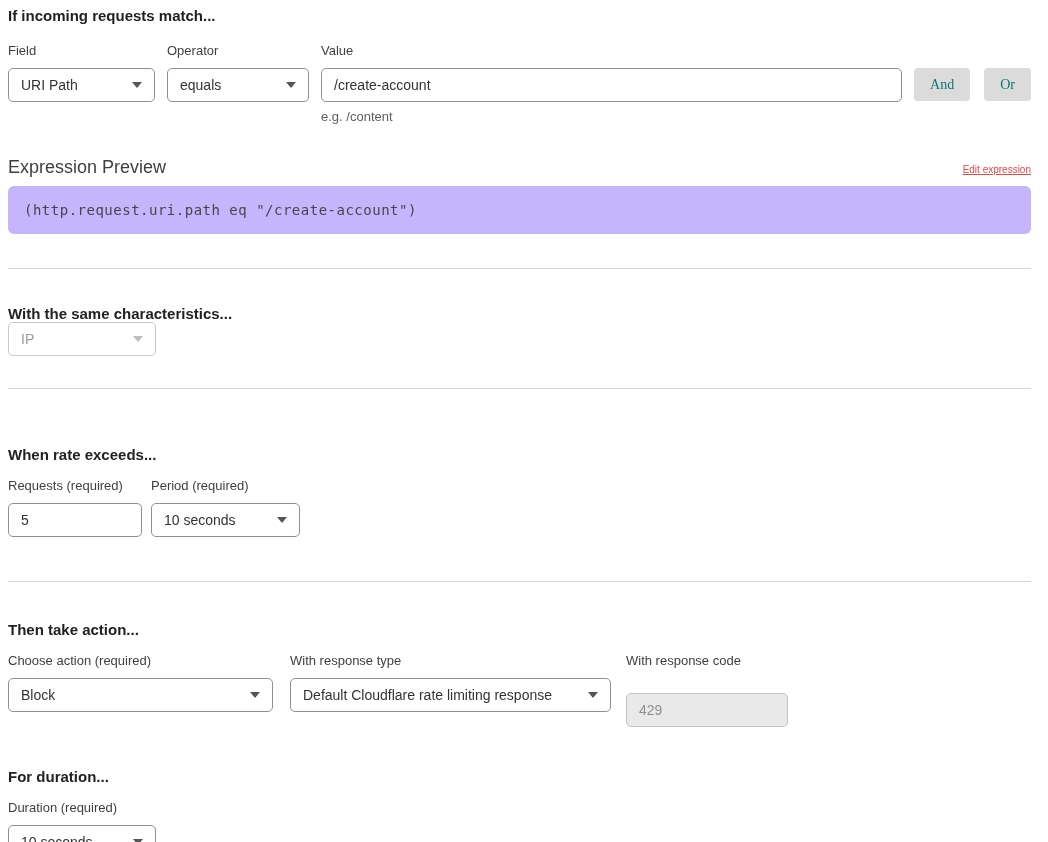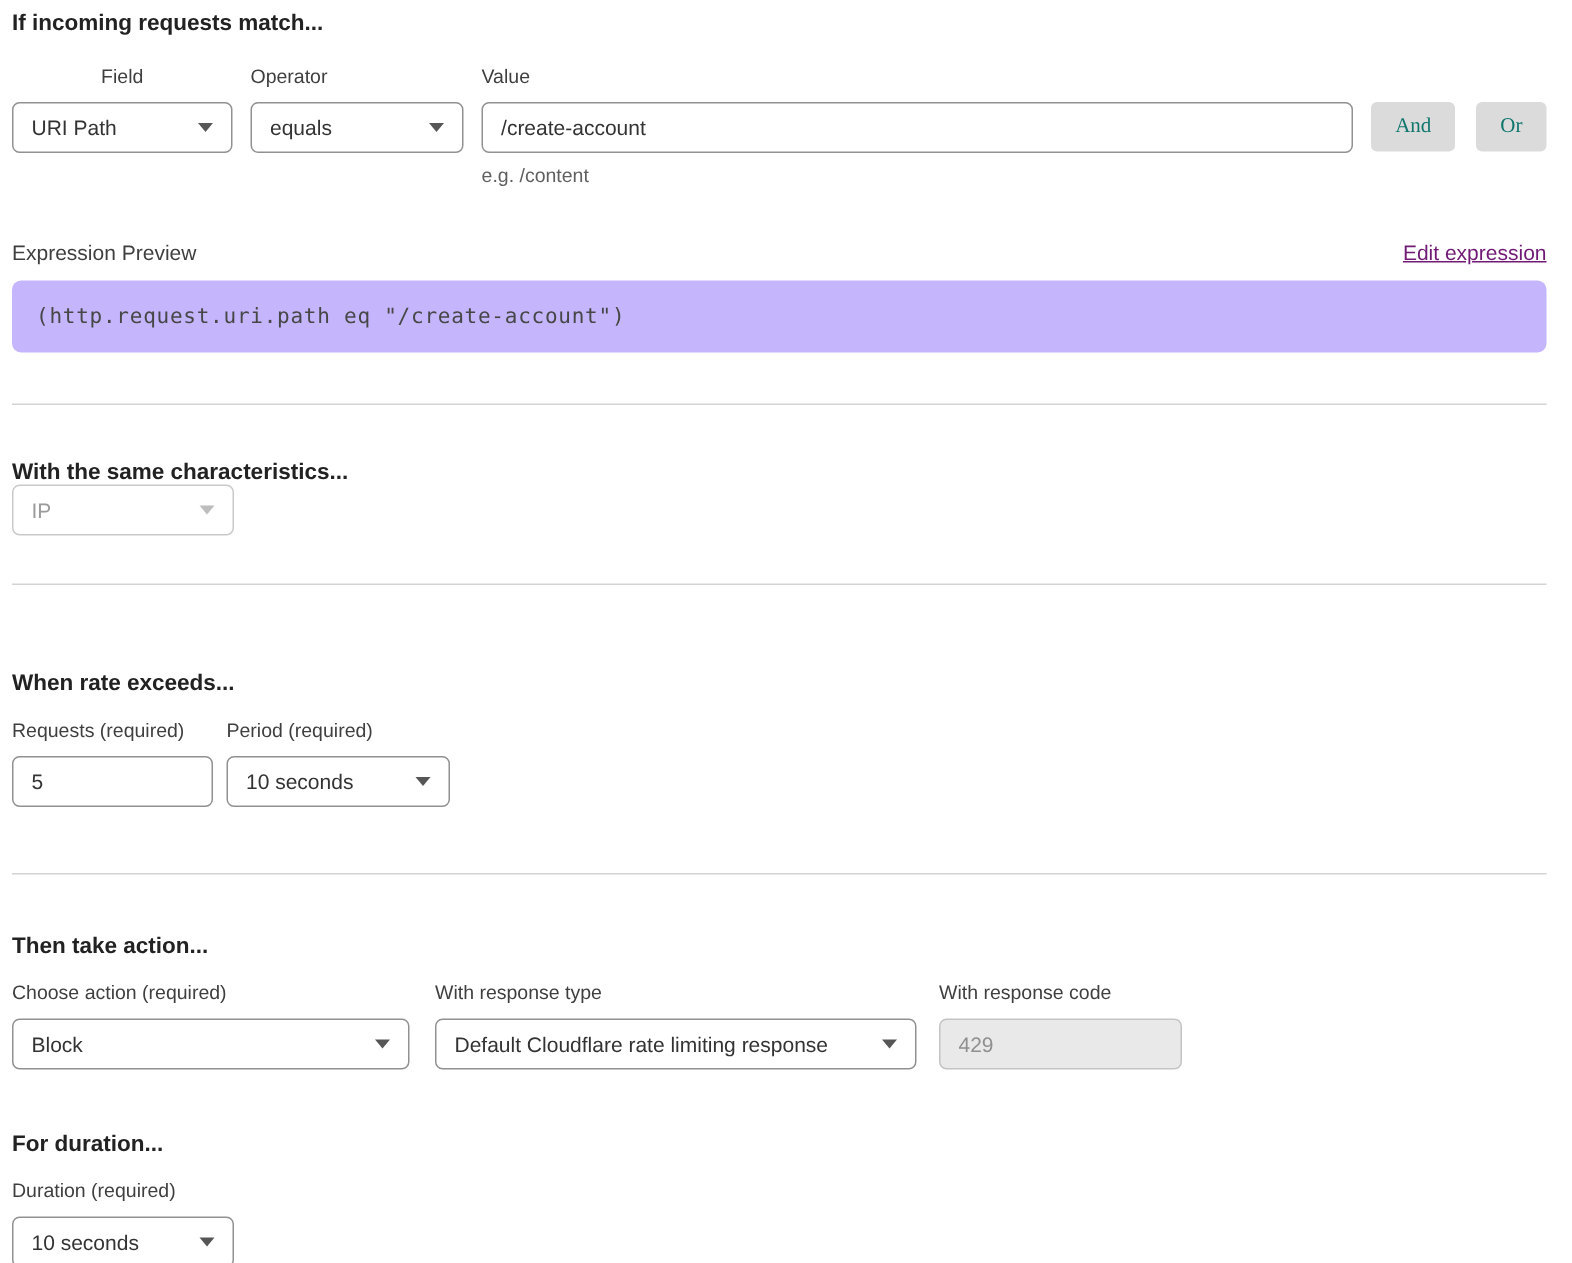--- a/index.html
+++ b/index.html
@@ -66,21 +66,21 @@
   input.control:disabled {
     background: #e9e9e9;
     border-color: #c4c4c4;
     color: #8f8f8f;
   }
 
   .row { display: flex; align-items: flex-start; }
   .col { display: flex; flex-direction: column; }
 
   .match-row { margin-top: 20px; }
-  .col-field    { width: 148px; margin-right: 12px; text-align: center; }
+  .col-field    { width: 148px; margin-right: 12px; }
   .col-operator { width: 143px; margin-right: 12px; }
   .col-value    { width: 585px; margin-right: 12px; }
 
   .hint { font-size: 13px; color: #5f5f5f; margin-top: 7px; }
 
   .logic-buttons { display: flex; margin-top: 24px; }
   .btn {
     height: 33px;
     background: #dbdbdb;
     border: none;
@@ -92,24 +92,24 @@
     font-family: Liberation Serif, serif;
   }
   .btn-and { margin-right: 14px; }
 
   .preview-header {
     margin-top: 36px;
     display: flex;
     justify-content: space-between;
     align-items: baseline;
   }
-  .preview-label { font-size: 14px; color: #3f3f40; line-height: 15px; }
+  .preview-label { font-size: 18px; color: #3f3f40; line-height: 15px; }
   .link {
-    font-size: 14px;
-    color: #701a75;
+    font-size: 10px;
+    color: #ef4444;
     text-decoration: underline;
     cursor: pointer;
   }
   .code-block {
     margin-top: 11px;
     background: #c4b5fd;
     border-radius: 6px;
     padding: 16px 16px;
     font-family: "DejaVu Sans Mono", "Liberation Mono", monospace;
     font-size: 14px;
@@ -127,21 +127,21 @@
 
   .heading-rate { margin-top: 58px; }
   .rate-row { margin-top: 16px; }
   .col-requests { width: 134px; margin-right: 9px; }
   .col-period   { width: 149px; }
 
   .heading-action { margin-top: 40px; }
   .action-row { margin-top: 16px; }
   .col-choose-action { width: 265px; margin-right: 17px; }
   .col-response-type { width: 321px; margin-right: 15px; }
-  .col-response-code { width: 162px; }
+  .col-response-code { width: 162px; gap: 15px; }
 
   .heading-duration { margin-top: 42px; }
   .duration-col { width: 148px; margin-top: 16px; }
 </style>
 </head>
 <body>
 
 <div class="page">
 
   <h2 class="section-heading">If incoming requests match...</h2>

